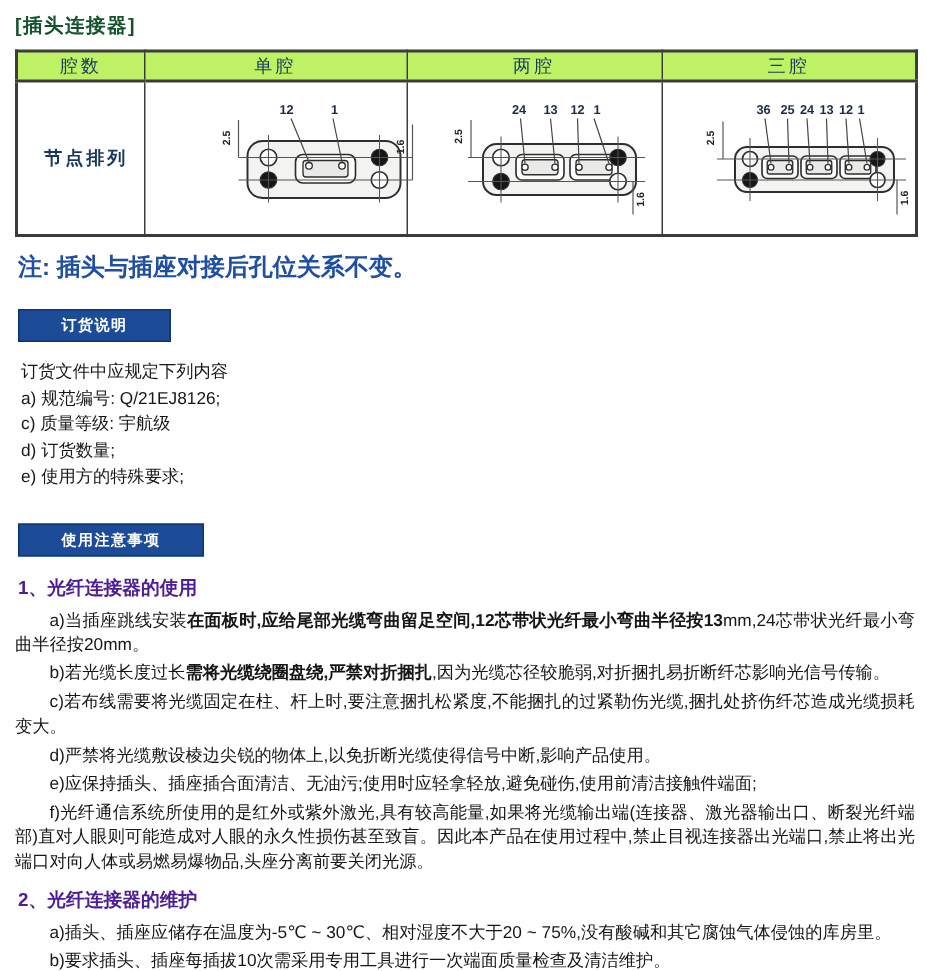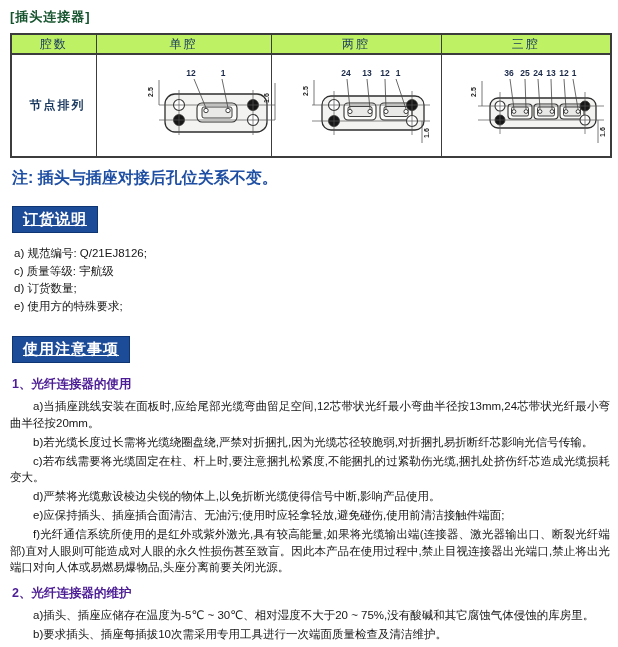--- a/index.html
+++ b/index.html
@@ -31,32 +31,32 @@
   .cl{stroke:#555;stroke-width:0.7}
   .ldr{stroke:#444;stroke-width:0.8;fill:none}
   .dim{stroke:#555;stroke-width:0.8}
   .pin{font-family:"Liberation Sans",sans-serif;font-size:8.5px;font-weight:bold;fill:#1b2a4a;text-anchor:middle}
   .dimt{font-family:"Liberation Sans",sans-serif;font-size:7px;font-weight:bold;fill:#222;text-anchor:middle}
 
   .note{font-size:16px;font-weight:bold;color:#1f4fa3;margin:10px 0 0 2px}
 
   .badge{
     display:inline-block;background:#1c4b98;border:1px solid #0e3572;color:#ffffff;
-    font-size:15px;font-weight:bold;padding:3px 10px;letter-spacing:1px;text-decoration:underline;
+    font-size:10px;font-weight:bold;padding:3px 28px;letter-spacing:1px;
   }
   .badge-ordering{margin:17px 0 0 2px}
   .badge-usage{margin:21px 0 0 2px}
 
   .ord{margin:12px 0 0 4px;font-size:11.5px;line-height:17.5px;color:#161616}
   .ord-line{white-space:nowrap}
 
   .sec-title{font-size:12.5px;font-weight:bold;color:#4c1d95;margin:13px 0 5px 2px}
   .sec-title-2{margin-top:9px}
   .para{margin:0 0 2.5px 0;font-size:11.5px;line-height:16.5px;text-indent:2em;text-align:justify;color:#161616}
-  .bold{font-weight:normal}
+  .bold{font-weight:bold}
 </style>
 </head>
 <body>
 
 <div class="page">
 
   <div class="title">[插头连接器]</div>
 
   <table class="ctable">
     <colgroup>
@@ -203,20 +203,21 @@
           </svg>
         </td>
       </tr>
     </tbody>
   </table>
 
   <div class="note">注: 插头与插座对接后孔位关系不变。</div>
 
   <div class="badge badge-ordering">订货说明</div>
   <div class="ord">
+    <div class="ord-line">订货文件中应规定下列内容</div>
     <div class="ord-line">a) 规范编号: Q/21EJ8126;</div>
     <div class="ord-line">c) 质量等级: 宇航级</div>
     <div class="ord-line">d) 订货数量;</div>
     <div class="ord-line">e) 使用方的特殊要求;</div>
   </div>
 
   <div class="badge badge-usage">使用注意事项</div>
 
   <div class="sec-title">1、光纤连接器的使用</div>
   <p class="para"><span>a)当插座跳线安装</span><span class="bold">在面板时,应给尾部光缆弯曲留足空间,12芯带状光纤最小弯曲半径按13</span><span>mm,24芯带状光纤最小弯曲半径按20mm。</span></p>

